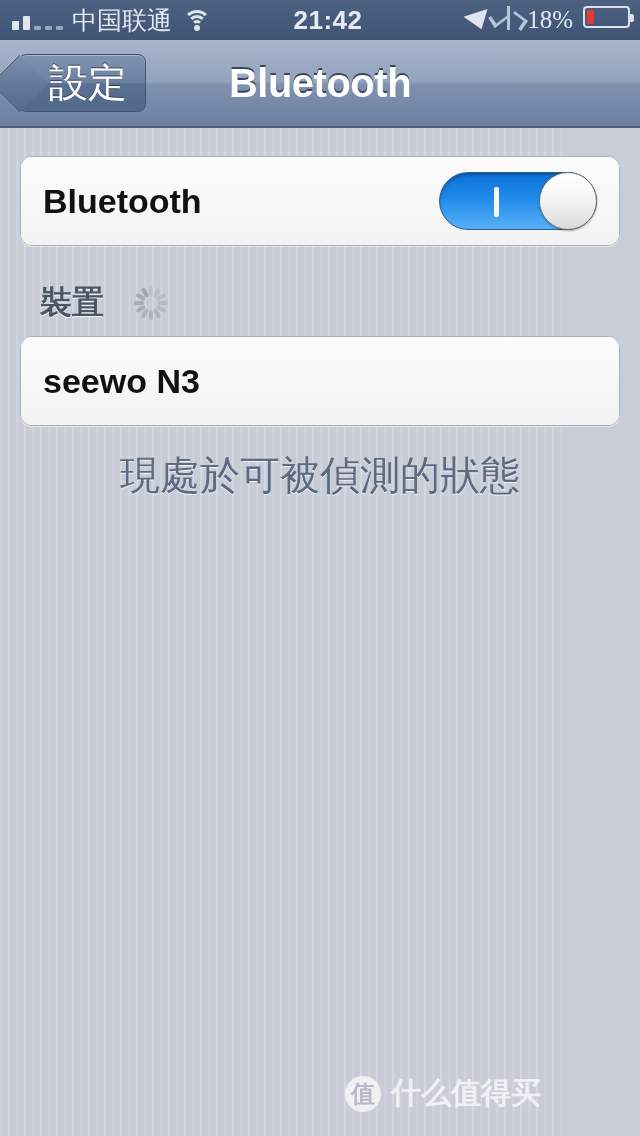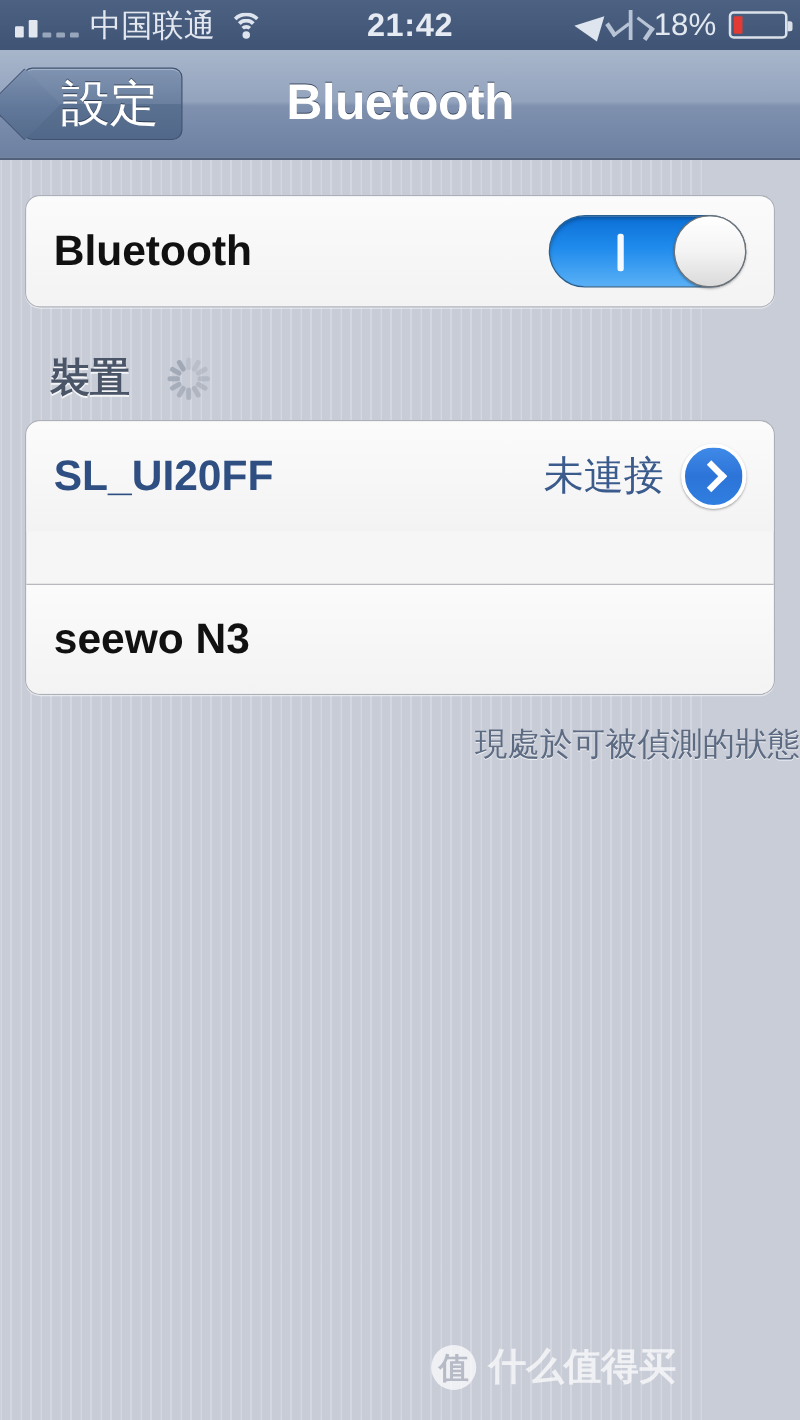--- a/index.html
+++ b/index.html
@@ -109,22 +109,22 @@
     font-size: 26px;
     font-weight: bold;
     color: #e6ebf3;
     letter-spacing: 0.5px;
     padding-left: 16px;
   }
   .sb-right {
     position: absolute;
     right: 10px;
     display: flex;
-    align-items: center;
     gap: 10px;
+    font-family: Liberation Serif, serif;
   }
   .loc-arrow {
     width: 0; height: 0;
     border-left: 11px solid transparent;
     border-right: 11px solid transparent;
     border-bottom: 20px solid #dfe5ee;
     transform: rotate(35deg) skewX(-12deg);
   }
   .bt-icon {
     width: 16px;
@@ -379,22 +379,22 @@
     width: 13px;
     height: 13px;
     border-right: 5px solid #ffffff;
     border-top: 5px solid #ffffff;
     transform: rotate(45deg);
     margin-left: -4px;
   }
 
   .footer-note {
     margin-top: 22px;
-    text-align: right;
-    font-size: 26px;
+    text-align: center;
+    font-size: 40px;
     color: #5d6b82;
     text-shadow: 0 1px 0 rgba(255,255,255,0.75);
   }
 
   
   .watermark {
     position: absolute;
     right: 22px;
     bottom: 22px;
     display: flex;
@@ -487,27 +487,20 @@
           <span style="transform: rotate(210deg); opacity: 0.67;"></span>
           <span style="transform: rotate(240deg); opacity: 0.73;"></span>
           <span style="transform: rotate(270deg); opacity: 0.79;"></span>
           <span style="transform: rotate(300deg); opacity: 0.84;"></span>
           <span style="transform: rotate(330deg); opacity: 0.9;"></span>
         </div>
     </div>
 
     <div class="group">
       <div class="row">
-        <div class="row-title device-paired">SL_UI20FF</div>
-        <div class="row-value">未連接</div>
-        <div class="disclosure">
-          <div class="chev"></div>
-        </div>
-      </div>
-      <div class="row">
         <div class="row-title">seewo N3</div>
       </div>
     </div>
 
     <div class="footer-note">現處於可被偵測的狀態</div>
   </div>
 
   <div class="watermark">
     <div class="mark">值</div>
     <div class="wm-text">什么值得买</div>

